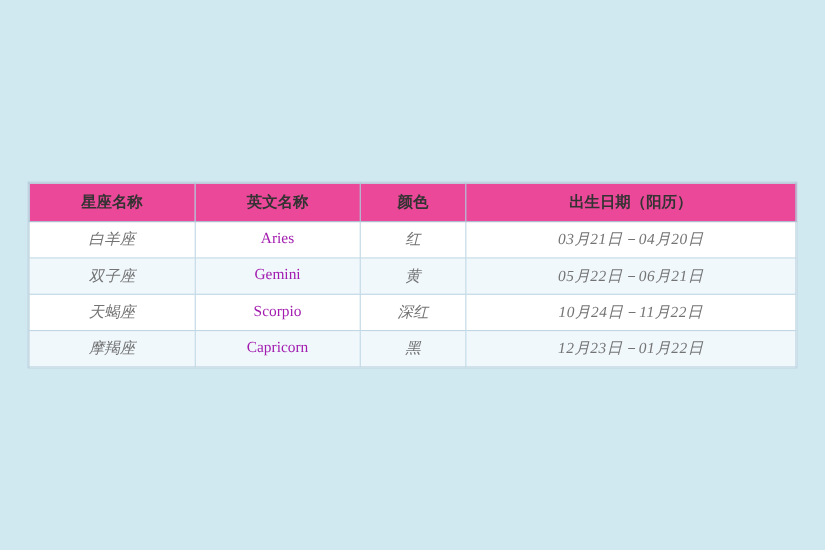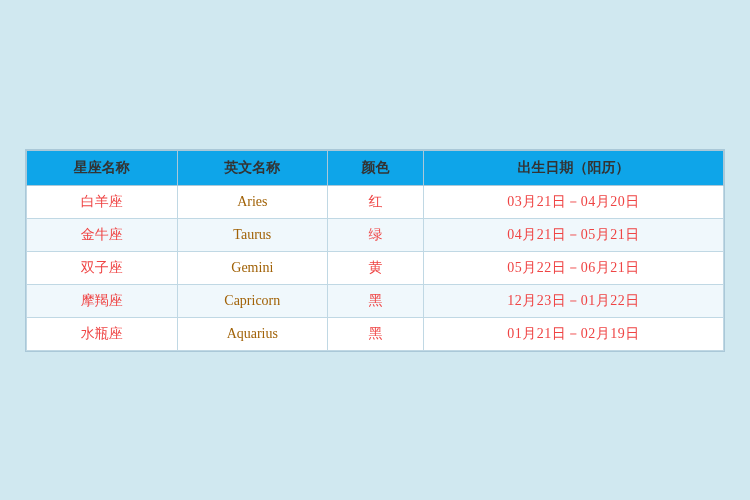--- a/index.html
+++ b/index.html
@@ -16,49 +16,50 @@
     .table-container {
       background: #fff;
       border: 1px solid #aac8d8;
       width: 700px;
     }
     table {
       width: 100%;
       border-collapse: collapse;
     }
     thead tr {
-      background-color: #0ea5e9;
+      background-color: #ec4899;
     }
     thead th {
       border: 1px solid #aac8d8;
       padding: 8px 10px;
       text-align: center;
       font-weight: bold;
       color: #333;
       font-size: 14px;
     }
     tbody tr {
       background-color: #fff;
     }
     tbody tr:nth-child(even) {
       background-color: #f0f8fc;
     }
     tbody td {
       border: 1px solid #c0d8e4;
       padding: 7px 10px;
       text-align: center;
-      color: #ef4444;
+      color: #737373;
       font-size: 14px;
+      font-style: italic;
     }
     tbody td:first-child {
       font-weight: normal;
     }
     tbody td:nth-child(2) {
       font-style: normal;
-      color: #a16207;
+      color: #a21caf;
     }
     tbody td:nth-child(4) {
       letter-spacing: 0.5px;
     }
   </style>
 </head>
 <body>
 
 <div class="table-container">
   <table>
@@ -71,38 +72,32 @@
       </tr>
     </thead>
     <tbody id="table-body">
     <tr>
           <td>白羊座</td>
           <td>Aries</td>
           <td>红</td>
           <td>03月21日－04月20日</td>
         </tr>
         <tr>
-          <td>金牛座</td>
-          <td>Taurus</td>
-          <td>绿</td>
-          <td>04月21日－05月21日</td>
-        </tr>
-        <tr>
           <td>双子座</td>
           <td>Gemini</td>
           <td>黄</td>
           <td>05月22日－06月21日</td>
+        </tr>
+        <tr>
+          <td>天蝎座</td>
+          <td>Scorpio</td>
+          <td>深红</td>
+          <td>10月24日－11月22日</td>
         </tr>
         <tr>
           <td>摩羯座</td>
           <td>Capricorn</td>
           <td>黑</td>
           <td>12月23日－01月22日</td>
         </tr>
-        <tr>
-          <td>水瓶座</td>
-          <td>Aquarius</td>
-          <td>黑</td>
-          <td>01月21日－02月19日</td>
-        </tr>
       </tbody>
   </table>
 </div>
 
 </body></html>

